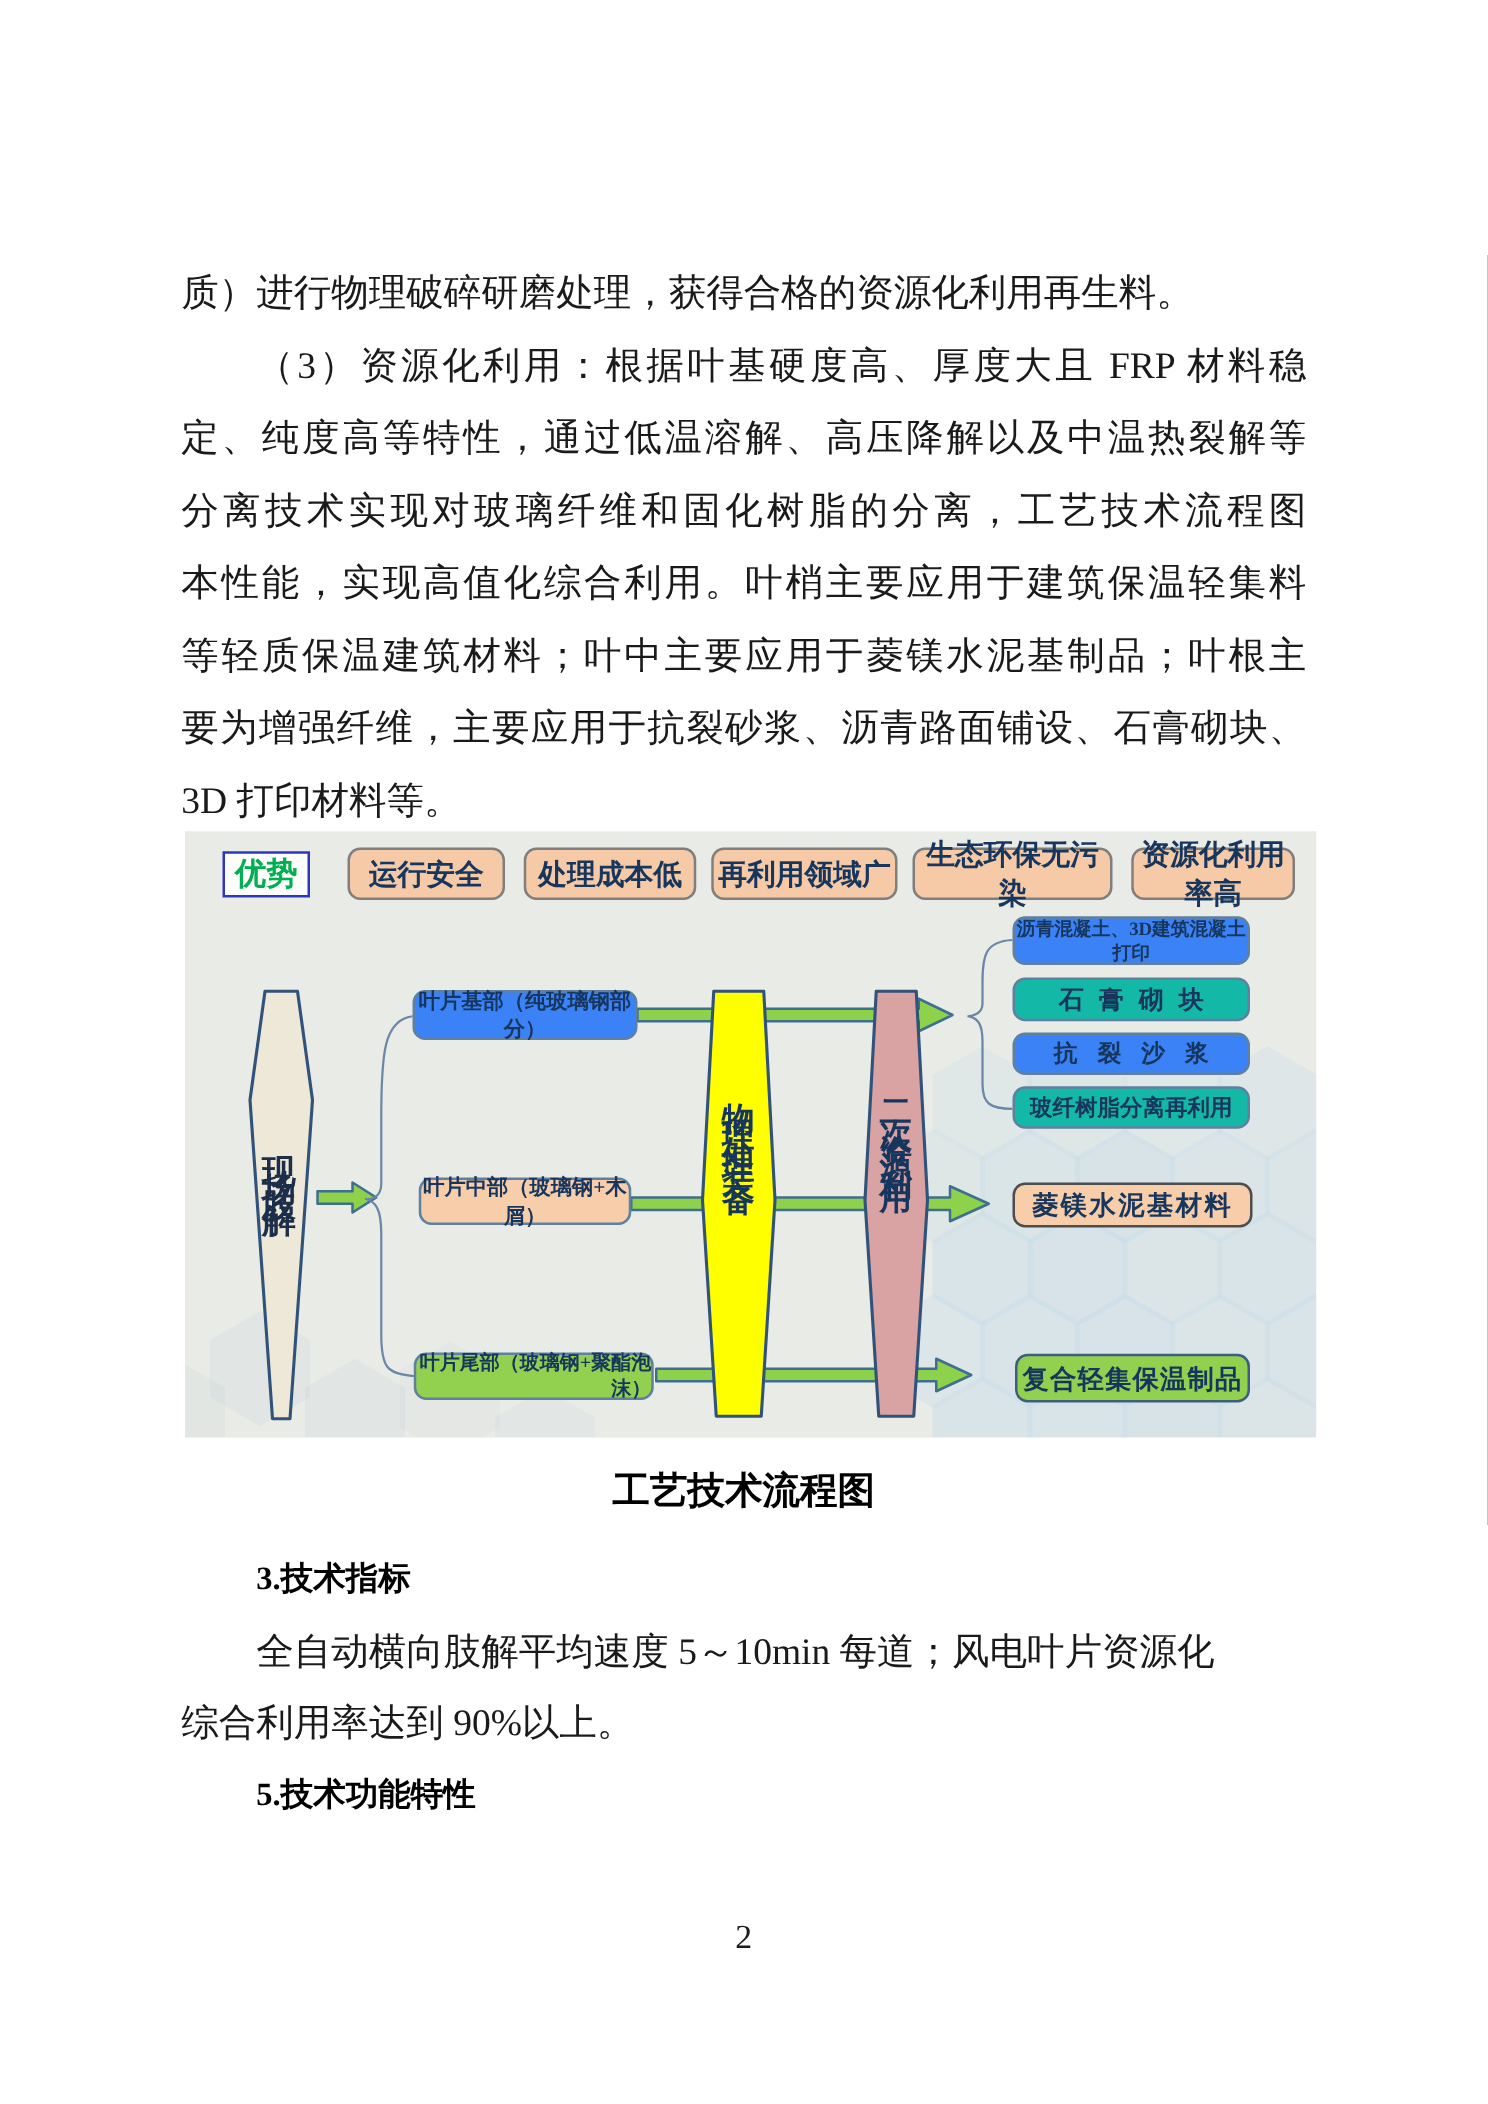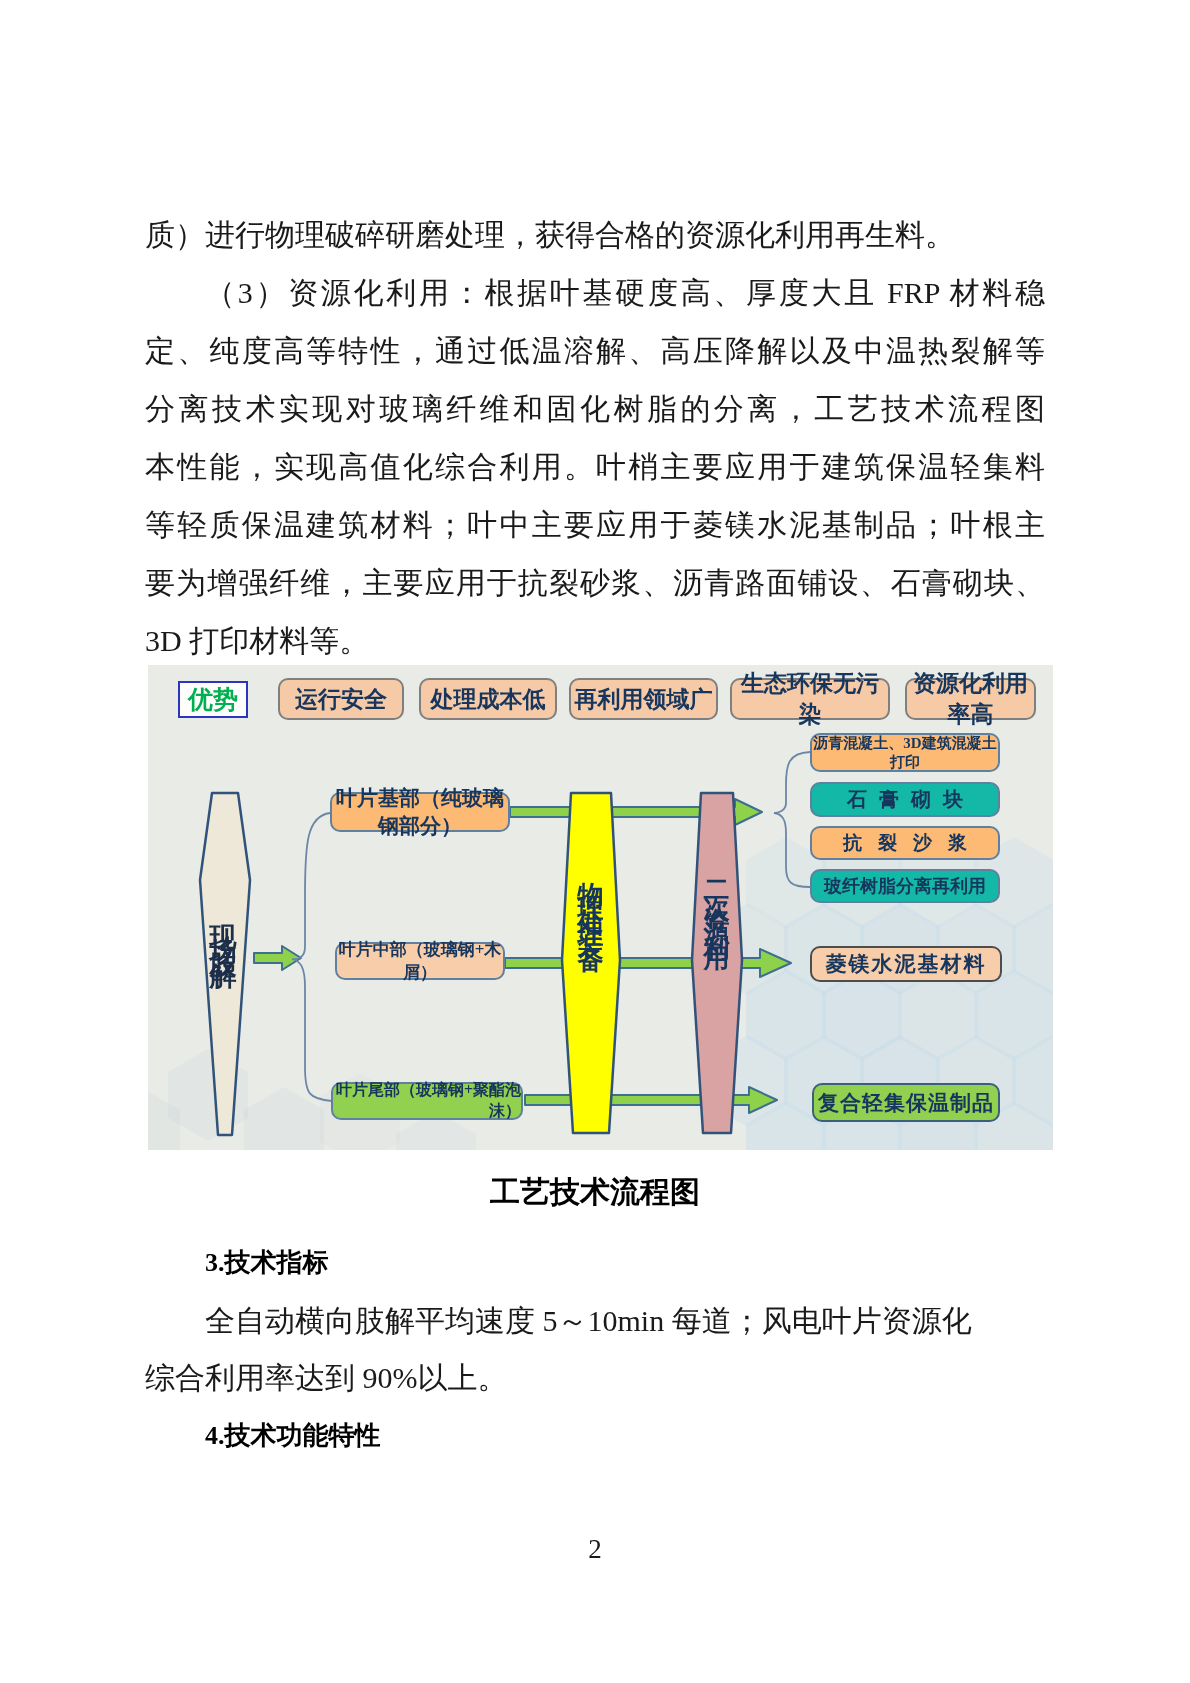--- a/index.html
+++ b/index.html
@@ -29,21 +29,21 @@
     position:absolute; top:13px; height:42px; background:#f6caa7;
     border:2px solid #7f7f7f; border-radius:10px; color:#17365d;
     font-size:23px; font-weight:bold; text-align:center;
     display:flex; align-items:center; justify-content:center;
   }
   .dbox {
     position:absolute; border-radius:10px; color:#17365d; font-weight:bold;
     display:flex; align-items:center; justify-content:center; text-align:center;
     border:2px solid #60809f;
   }
-  .blue  { background:#fdba74; }
+  .blue  { background:#3b82f6; }
   .blue2 { background:#14b8a6; }
   .peach { background:#f8cda9; }
   .green { background:#92d050; }
   .vtext {
     position:absolute; writing-mode:vertical-rl; text-orientation:upright;
     font-weight:bold; color:#17365d; letter-spacing:13px; line-height:1;
   }
   
   .caption {
     position:absolute; left:145px; top:1172px; width:900px; text-align:center;
@@ -133,34 +133,34 @@
     <div class="adv" style="left:130px;width:126px;">运行安全</div>
     <div class="adv" style="left:271px;width:138px;">处理成本低</div>
     <div class="adv" style="left:421px;width:149px;">再利用领域广</div>
     <div class="adv" style="left:582px;width:160px;">生态环保无污染</div>
     <div class="adv" style="left:757px;width:131px;">资源化利用率高</div>
 
     <div class="vtext" style="left:61px;top:238px;font-size:27px;color:#1c2e4a;">现场肢解</div>
     <div class="vtext" style="left:429px;top:196px;font-size:26px;">物理处理装备</div>
     <div class="vtext" style="left:555px;top:196px;font-size:26px;">二次资源利用</div>
 
-    <div class="dbox blue" style="left:182px;top:127px;width:180px;height:40px;font-size:21px;">叶片基部（纯玻璃钢部分）</div>
+    <div class="dbox blue" style="left:182px;top:127px;width:180px;height:40px;font-size:17px;">叶片基部（纯玻璃钢部分）</div>
     <div class="dbox peach" style="left:187px;top:277px;width:170px;height:38px;font-size:17px;">叶片中部（玻璃钢+木屑）</div>
     <div class="dbox green" style="left:183px;top:417px;width:192px;height:38px;font-size:16px;text-align:right;">叶片尾部（玻璃钢+聚酯泡沫）</div>
 
     <div class="dbox blue" style="left:662px;top:68px;width:190px;height:39px;font-size:15px;">沥青混凝土、3D建筑混凝土打印</div>
     <div class="dbox blue2" style="left:662px;top:117px;width:190px;height:35px;font-size:20px;letter-spacing:12px;text-indent:12px;">石膏砌块</div>
     <div class="dbox blue" style="left:662px;top:161px;width:190px;height:34px;font-size:19px;letter-spacing:16px;text-indent:16px;">抗裂沙浆</div>
     <div class="dbox blue2" style="left:662px;top:204px;width:190px;height:34px;font-size:18px;">玻纤树脂分离再利用</div>
     <div class="dbox peach" style="left:662px;top:281px;width:192px;height:36px;font-size:21px;letter-spacing:2px;border-color:#4d4d4d;">菱镁水泥基材料</div>
     <div class="dbox green" style="left:664px;top:418px;width:188px;height:39px;font-size:21px;letter-spacing:1px;border-color:#3d5e7d;">复合轻集保温制品</div>
   </div>
 
   <div class="caption">工艺技术流程图</div>
 
   <div class="heading" style="top:1245px;">3.技术指标</div>
   <div class="sline" style="left:205px;top:1301px;">全自动横向肢解平均速度 5～10min 每道；风电叶片资源化</div>
   <div class="sline" style="left:145px;top:1358px;">综合利用率达到 90%以上。</div>
 
-  <div class="heading" style="top:1418px;">4.技术功能特性</div>
+  <div class="heading" style="top:1418px;">5.技术功能特性</div>
 
   <div class="pagenum">2</div>
 </div>
 
 </body></html>

